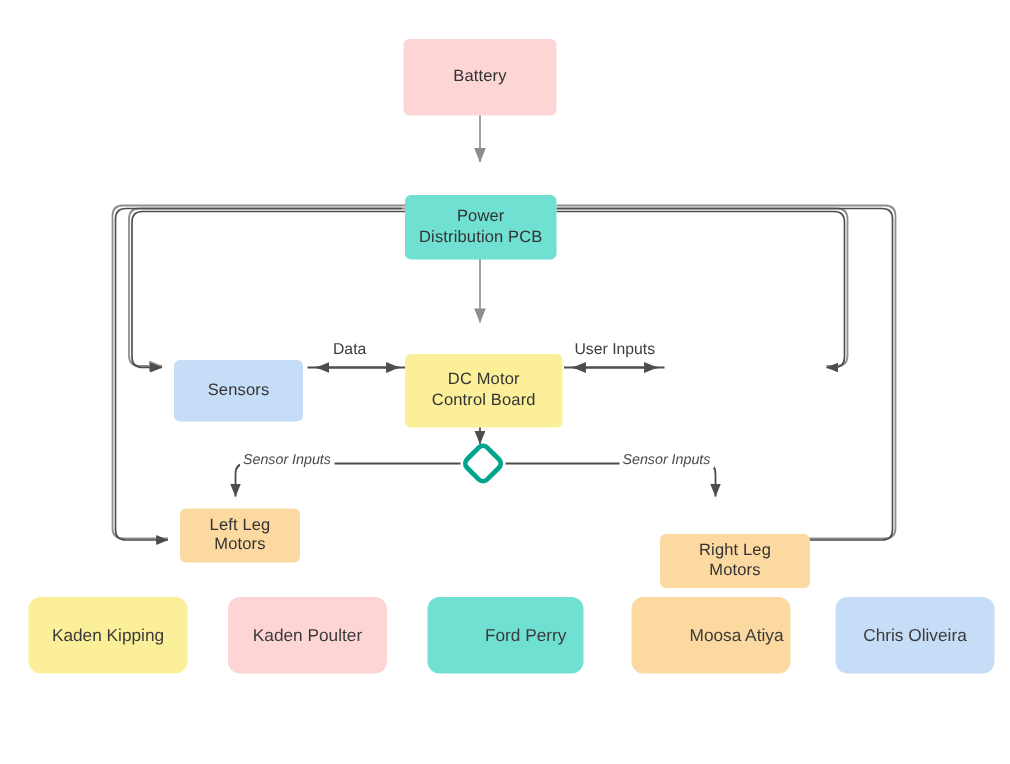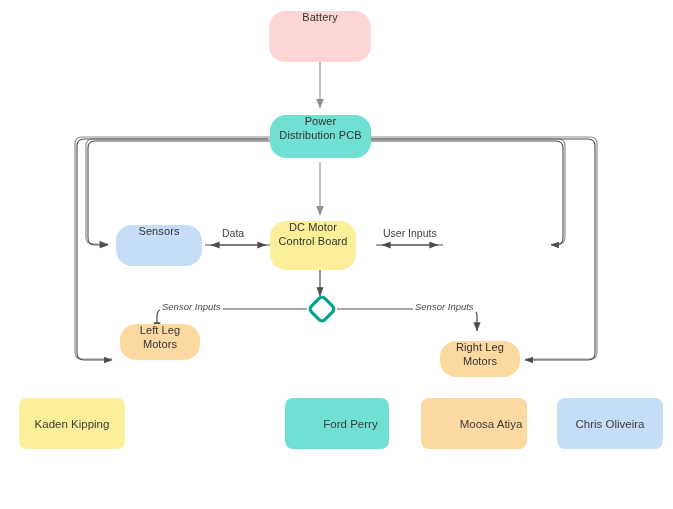--- a/index.html
+++ b/index.html
@@ -22,28 +22,29 @@
     left: 0;
     top: 0;
     width: 673px;
     height: 509px;
     pointer-events: none;
   }
   .node {
     position: absolute;
     box-sizing: border-box;
     display: flex;
-    align-items: flex-start;
+    align-items: center;
     justify-content: center;
     text-align: center;
-    border-radius: 16px;
+    border-radius: 4px;
     color: #333333;
     font-size: 11px;
     line-height: 13.5px;
     letter-spacing: 0.1px;
+    margin-top: 15px;
   }
   .node span { display: block; }
   .legend-node {
     position: absolute;
     box-sizing: border-box;
     display: flex;
     align-items: center;
     justify-content: center;
     text-align: center;
     border-radius: 8px;
@@ -120,36 +121,36 @@
     <div>
       <span>Power</span>
       <span>Distribution PCB</span>
     </div>
   </div>
 
   <div class="node" style="left:116px; top:225px; width:86px; height:41px; background:#c6ddf7;">
     <span>Sensors</span>
   </div>
 
-  <div class="node" style="left:270px; top:221px; width:86px; height:49px; background:#fbef9a;">
+  <div class="node" style="left:270px; top:221px; width:105px; height:49px; background:#fbef9a;">
     <div>
       <span>DC Motor</span>
       <span>Control Board</span>
     </div>
   </div>
 
 
   <div class="node" style="left:120px; top:324px; width:80px; height:36px; background:#fcd9a0;">
     <div>
       <span>Left Leg</span>
       <span>Motors</span>
     </div>
   </div>
 
-  <div class="node" style="left:440px; top:341px; width:80px; height:36px; background:#fcd9a0;">
+  <div class="node" style="left:440px; top:341px; width:100px; height:36px; background:#fcd9a0;">
     <div>
       <span>Right Leg</span>
       <span>Motors</span>
     </div>
   </div>
 
   <div class="edge-label" style="left:220px; top:227px;">
     <span>Data</span>
   </div>
 
@@ -161,20 +162,23 @@
     <span>Sensor Inputs</span>
   </div>
 
   <div class="edge-label italic" style="left:413px; top:301px;">
     <span>Sensor Inputs</span>
   </div>
 
   <div class="legend-node" style="left:19px; top:398px; width:106px; height:51px; background:#fbef9a;">
     <span>Kaden Kipping</span>
   </div>
+  <div class="legend-node" style="left:152px; top:398px; width:106px; height:51px; background:#fdd5d5;">
+    <span>Kaden Poulter</span>
+  </div>
   <div class="legend-node" style="left:285px; top:398px; width:104px; height:51px; background:#6fe0d2;padding-left:27px;">
     <span>Ford Perry</span>
   </div>
   <div class="legend-node" style="left:421px; top:398px; width:106px; height:51px; background:#fcd9a0;padding-left:34px;">
     <span>Moosa Atiya</span>
   </div>
   <div class="legend-node" style="left:557px; top:398px; width:106px; height:51px; background:#c6ddf7;">
     <span>Chris Oliveira</span>
   </div>
 

